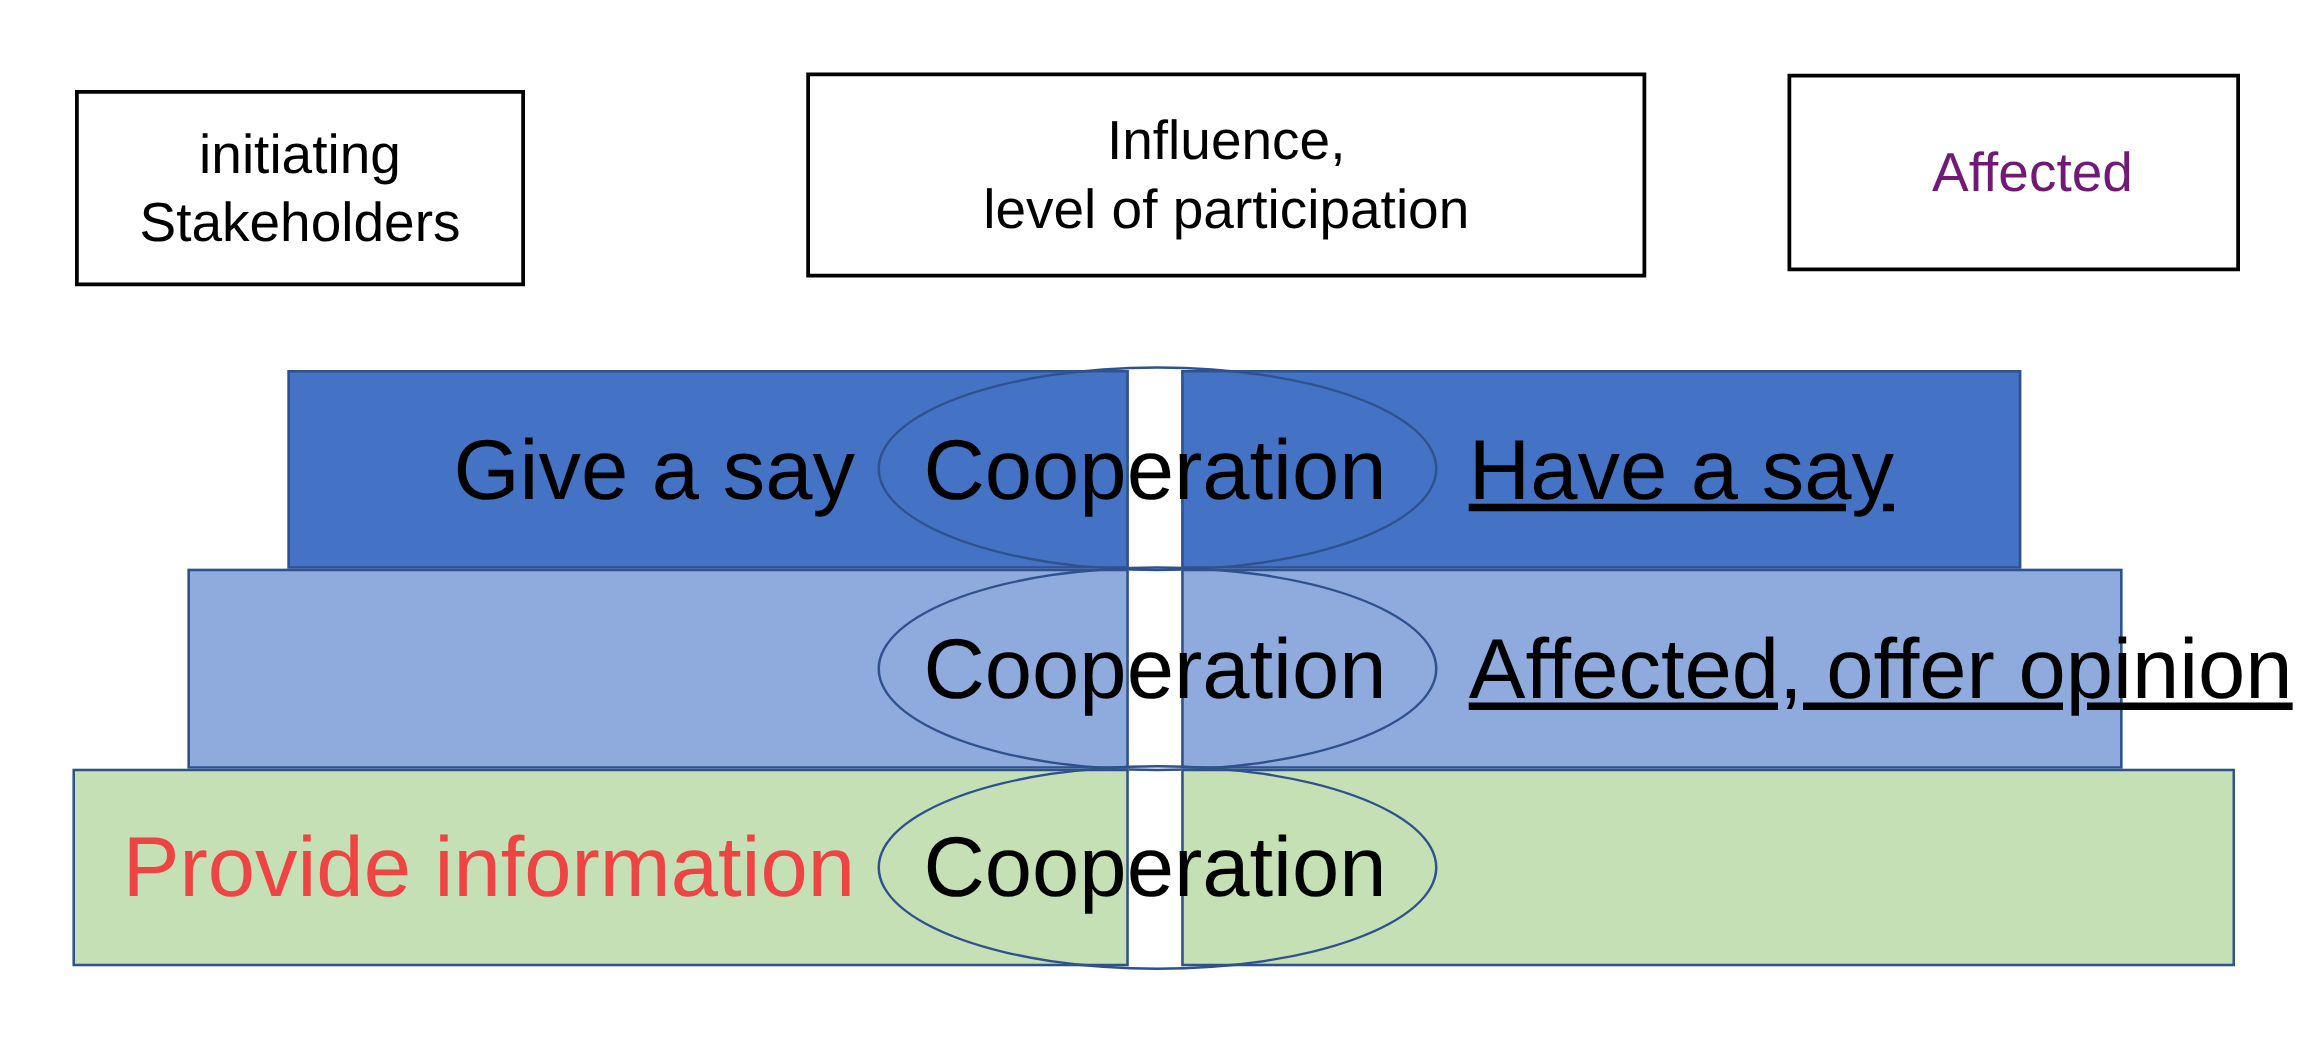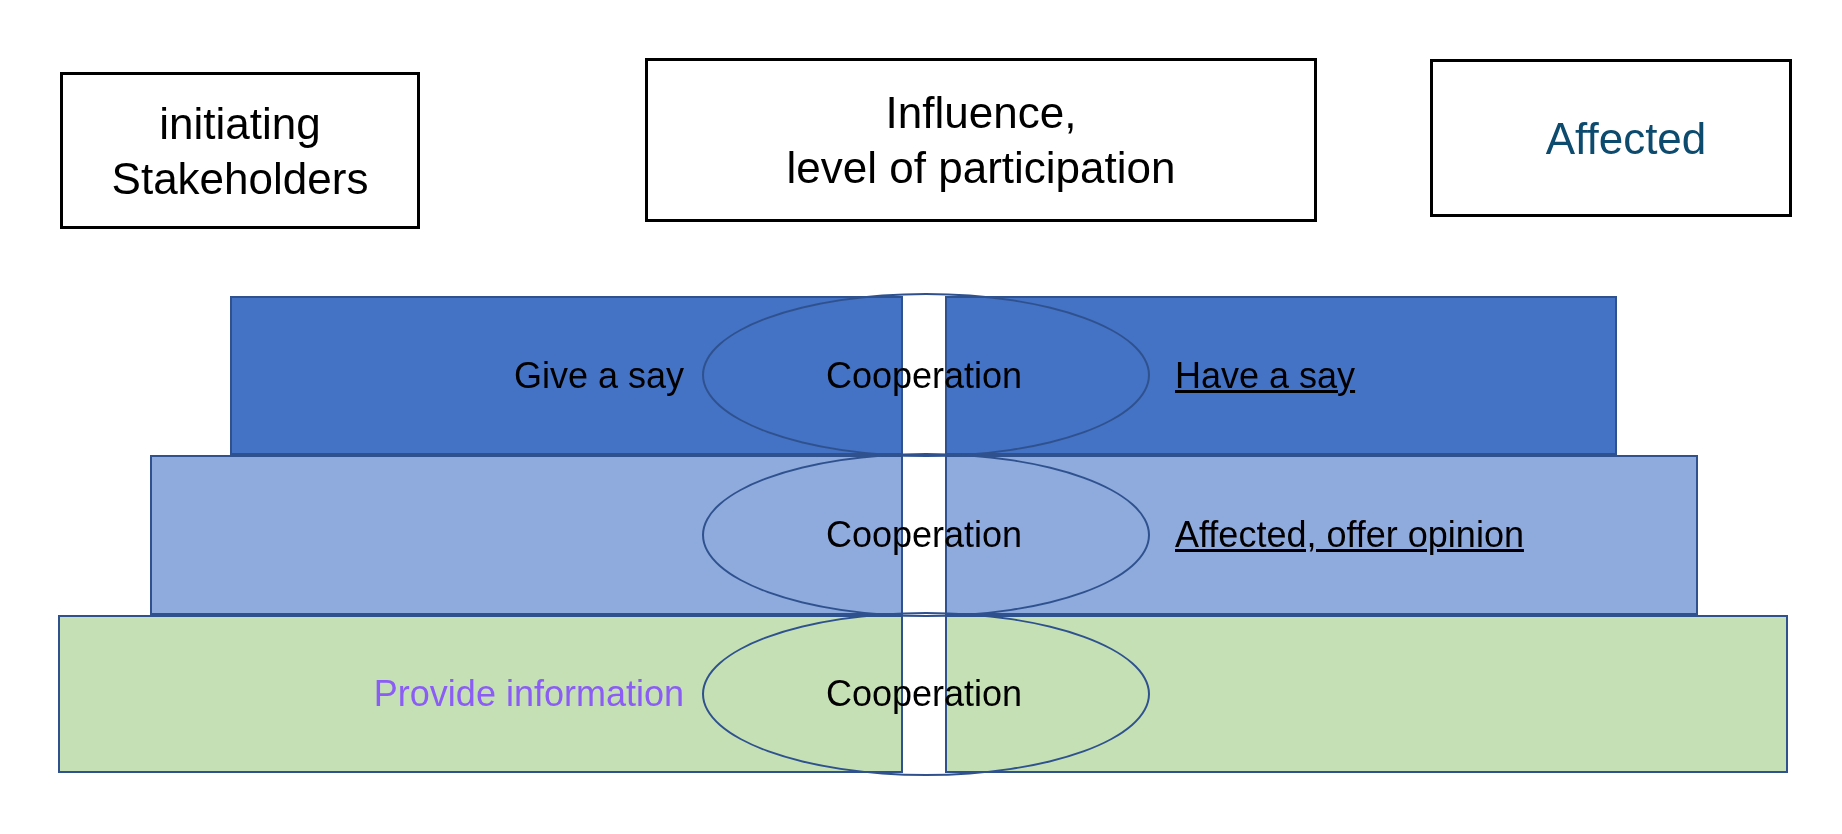--- a/index.html
+++ b/index.html
@@ -60,21 +60,21 @@
   }
   .e1 { top: 293px; }
   .e2 { top: 453px; }
   .e3 { top: 612px; }
 
   
   .lbl {
     position: absolute;
     display: flex;
     align-items: center;
-    font-size: 36px;
+    font-size: 68px;
     line-height: 1;
     white-space: nowrap;
   }
   .lbl.pos-left   { left: 140px;  width: 544px;  justify-content: flex-end; }
   .lbl.pos-center { left: 724px;  width: 400px;  justify-content: center; text-align: center; }
   .lbl.pos-right  { left: 1175px; width: 650px;  justify-content: flex-start; text-decoration: underline; }
   .lbl.v1 { top: 296px; height: 159px; }
   .lbl.v2 { top: 455px; height: 160px; }
   .lbl.v3 { top: 615px; height: 158px; }
 </style>
@@ -82,34 +82,34 @@
 <body>
 
 <div class="canvas">
 
   <div class="hbox hbox-initiating" style="border-color: rgb(0, 0, 0); color: rgb(0, 0, 0);">initiating
 Stakeholders</div>
 
   <div class="hbox hbox-influence" style="border-color: rgb(0, 0, 0); color: rgb(0, 0, 0); margin-left: 40px;">Influence,
 level of participation</div>
 
-  <div class="hbox hbox-affected" style="border-color: rgb(0, 0, 0); color: #0c4a6e; padding-left: 30px;">Affected</div>
+  <div class="hbox hbox-affected" style="border-color: rgb(0, 0, 0); color: #701a75; padding-left: 30px;">Affected</div>
 
   <div class="rect r1 left" style="background-color: rgb(68, 114, 196); border-color: rgb(47, 82, 143);"></div>
   <div class="rect r1 right" style="background-color: rgb(68, 114, 196); border-color: rgb(47, 82, 143);"></div>
   <div class="ellipse e1" style="border-color: rgb(47, 82, 143);"></div>
   <div class="lbl pos-left v1" style="color: rgb(0, 0, 0);">Give a say</div>
   <div class="lbl pos-center v1" style="color: rgb(0, 0, 0);">Cooperation</div>
   <div class="lbl pos-right v1" style="color: rgb(0, 0, 0);">Have a say</div>
 
   <div class="rect r2 left" style="background-color: rgb(143, 170, 220); border-color: rgb(47, 82, 143);"></div>
   <div class="rect r2 right" style="background-color: rgb(143, 170, 220); border-color: rgb(47, 82, 143);"></div>
   <div class="ellipse e2" style="border-color: rgb(47, 82, 143);"></div>
   <div class="lbl pos-center v2" style="color: rgb(0, 0, 0);">Cooperation</div>
   <div class="lbl pos-right v2" style="color: rgb(0, 0, 0);">Affected, offer opinion</div>
 
   <div class="rect r3 left" style="background-color: rgb(197, 224, 180); border-color: rgb(47, 82, 143);"></div>
   <div class="rect r3 right" style="background-color: rgb(197, 224, 180); border-color: rgb(47, 82, 143);"></div>
   <div class="ellipse e3" style="border-color: rgb(47, 82, 143);"></div>
-  <div class="lbl pos-left v3" style="color: #8b5cf6;">Provide information</div>
+  <div class="lbl pos-left v3" style="color: #ef4444;">Provide information</div>
   <div class="lbl pos-center v3" style="color: rgb(0, 0, 0);">Cooperation</div>
 
 </div>
 
 </body></html>

